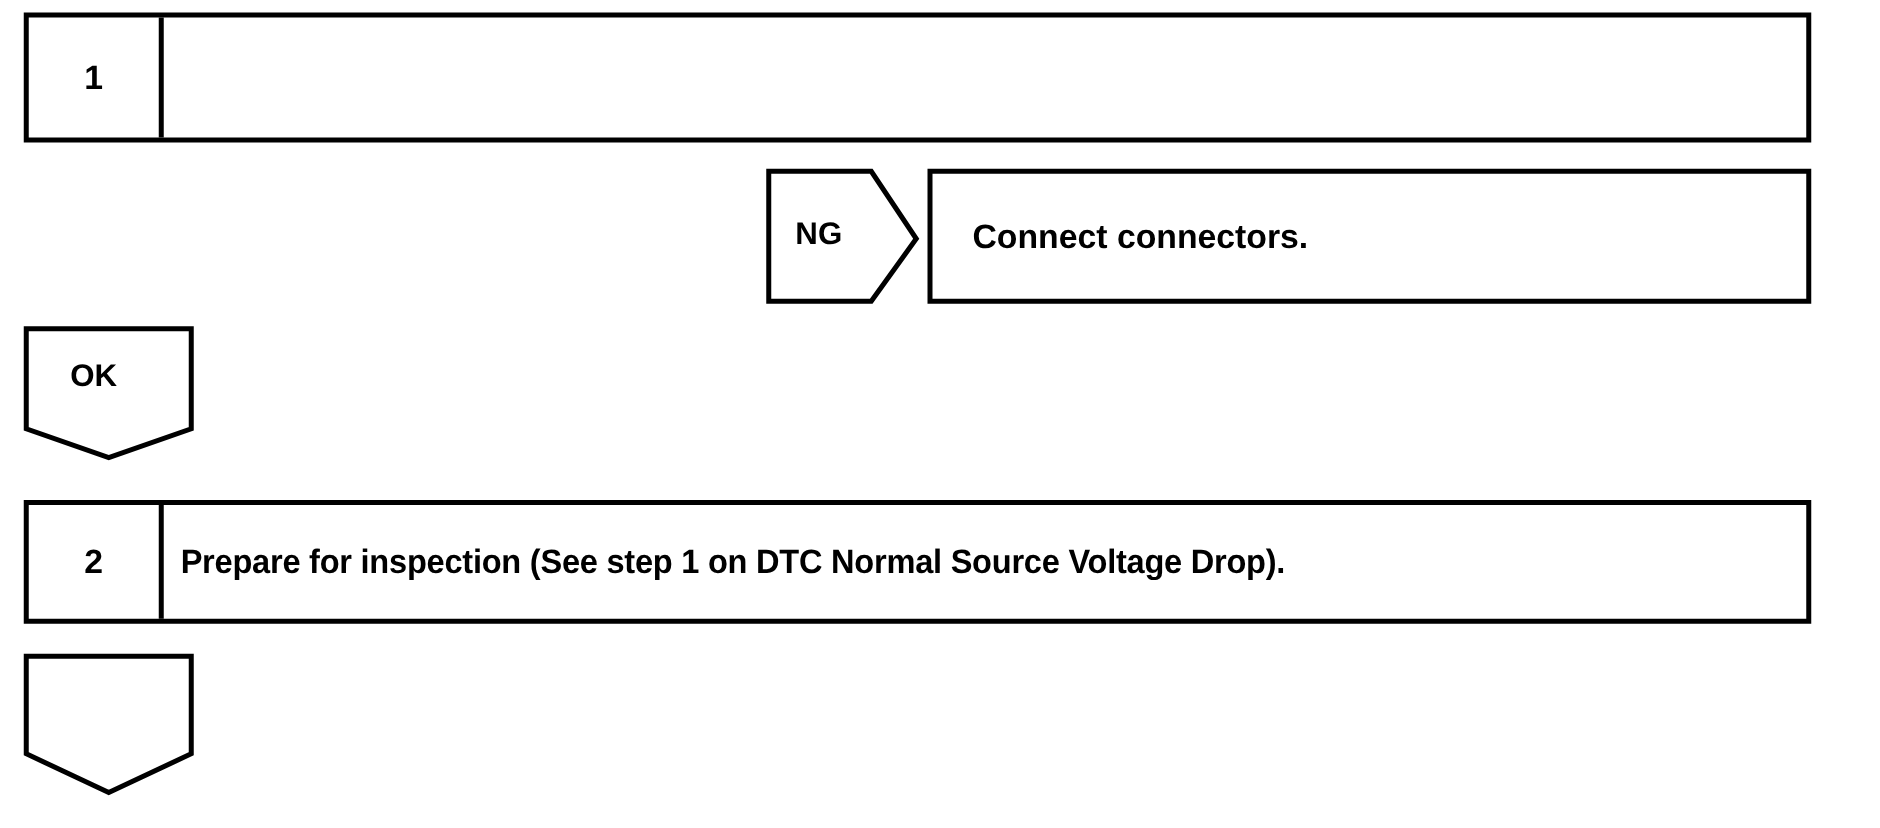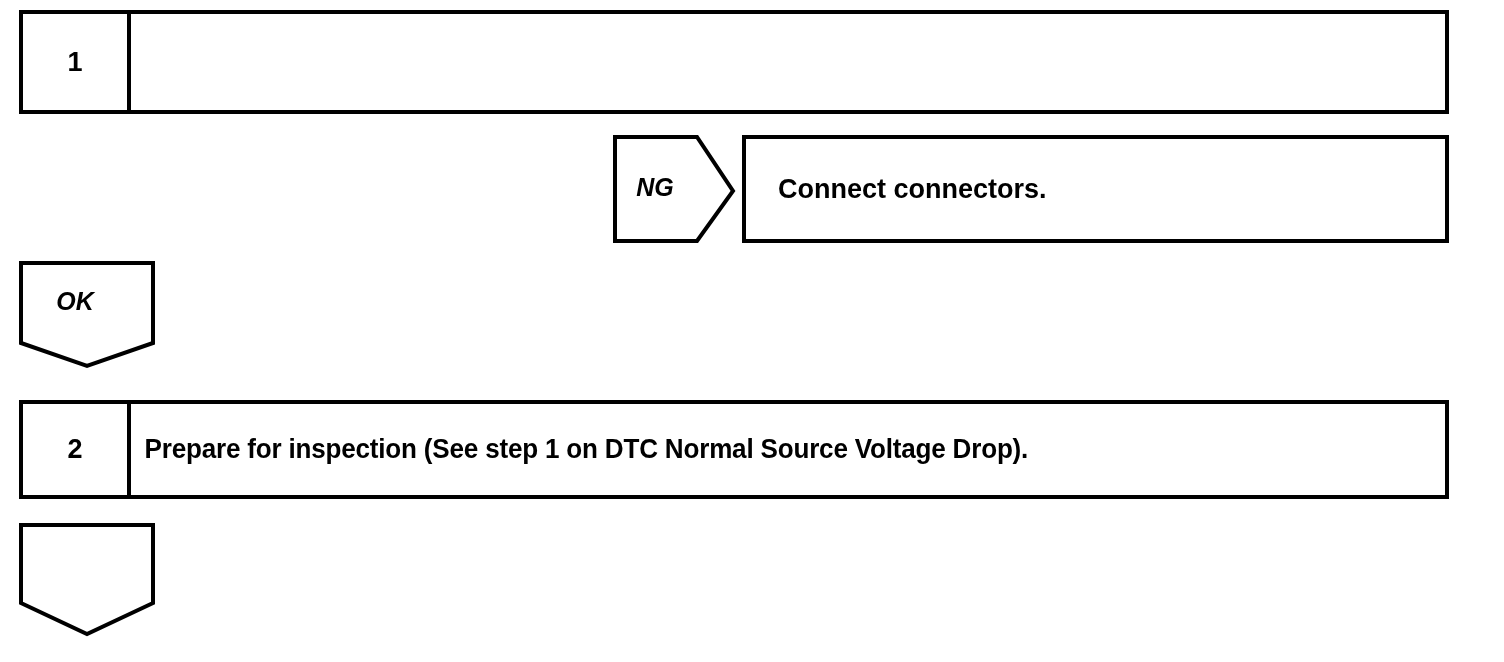--- a/index.html
+++ b/index.html
@@ -69,21 +69,20 @@
     padding-left: 14px;
     font-weight: bold;
     font-size: 27px;
     color: #000000;
     white-space: nowrap;
   }
 
   
   .arrow {
     position: absolute;
-    font-style: italic;
   }
   .arrow svg {
     display: block;
     overflow: visible;
   }
   .arrow svg polygon {
     fill: #ffffff;
     stroke: #000000;
     stroke-width: 4;
     stroke-linejoin: miter;

